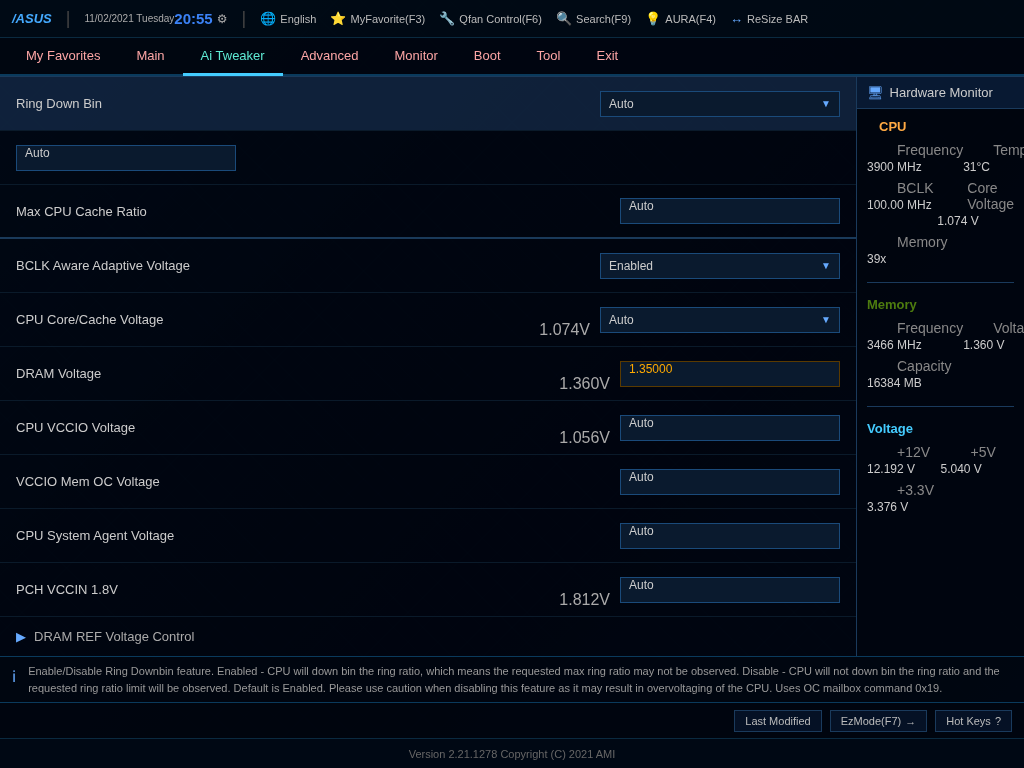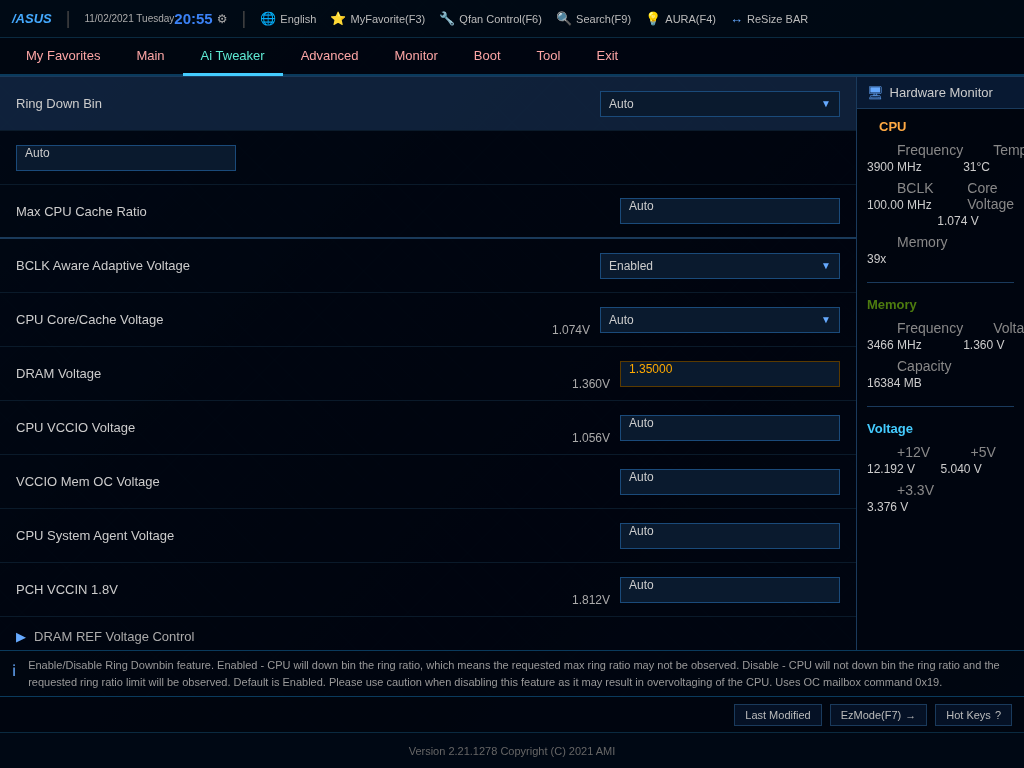--- a/index.html
+++ b/index.html
@@ -192,21 +192,21 @@
     .setting-row.separator-after {
       border-bottom: 2px solid #1a3a5a;
     }
 
     .setting-label {
       flex: 1;
       font-size: 13px;
       color: #ccc;
     }
     .setting-value-text {
-      font-size: 12px;
+      font-size: 16px;
       color: #aaa;
       margin-right: 10px;
       margin-top: 20px;
     }
 
     .setting-dropdown {
       display: flex;
       align-items: center;
       background: #0a1a2e;
       border: 1px solid #1a4a7a;
@@ -351,21 +351,21 @@
       font-size: 16px;
       margin-top: 2px;
     }
     .info-text {
       flex: 1;
       color: #999;
     }
 
     
     .version-bar {
-      height: 36px;
+      height: 30px;
       background: rgba(0, 8, 20, 0.98);
       border-top: 1px solid #0a2a40;
       display: flex;
       align-items: center;
       justify-content: center;
     }
     .version-text {
       font-size: 11px;
       color: #666;
     }

